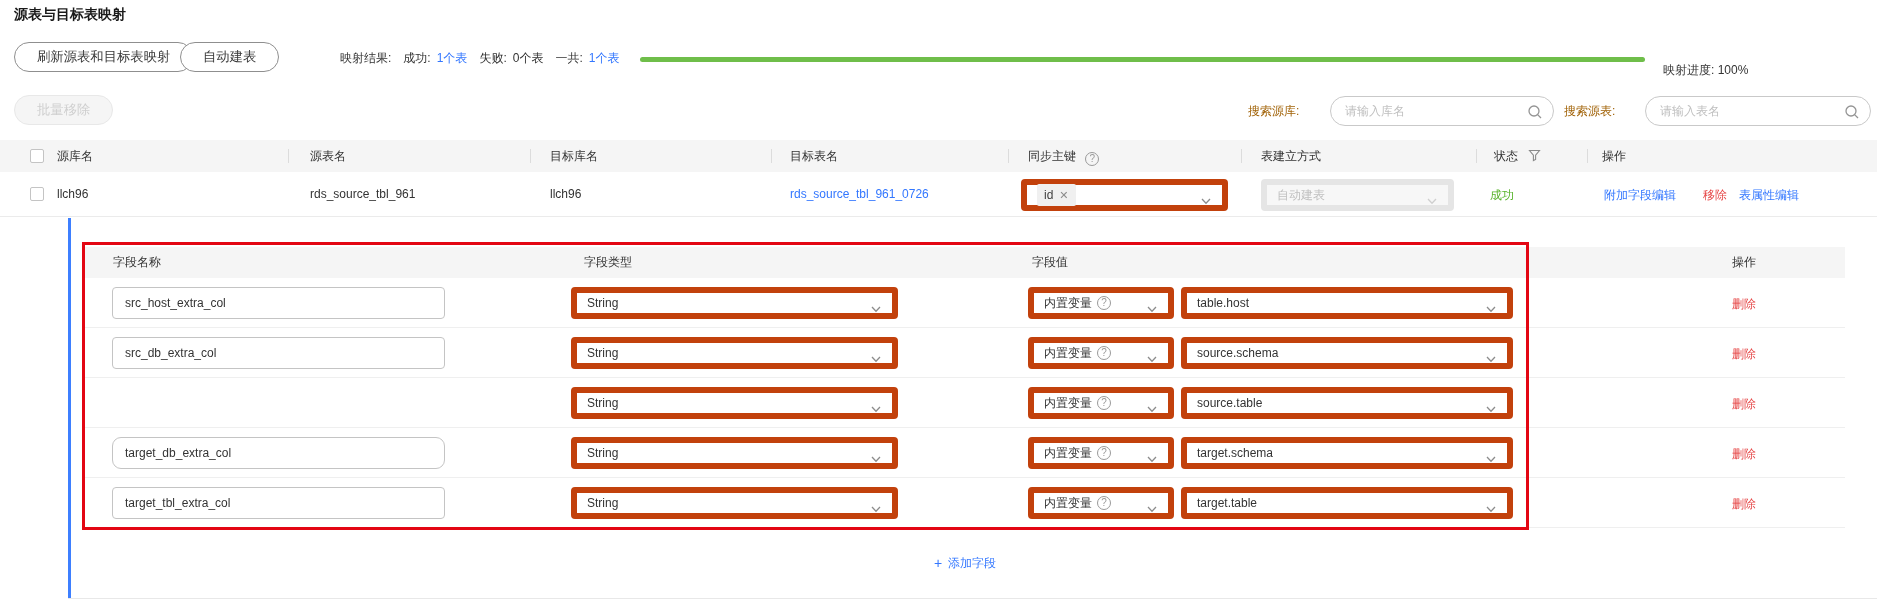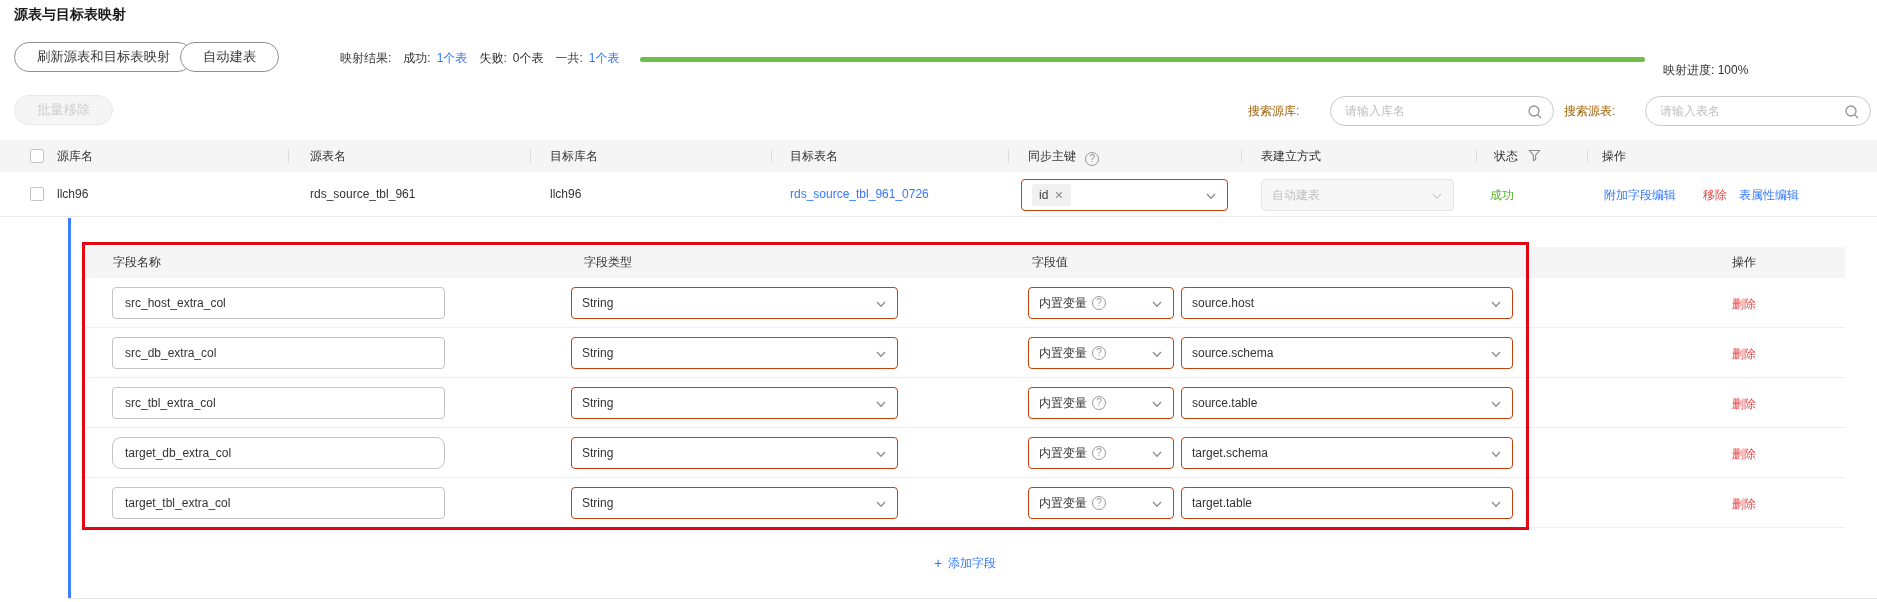--- a/index.html
+++ b/index.html
@@ -19,21 +19,21 @@
   .progress-track { height:5px; border-radius:3px; background:#6fbe4a; }
   .search-label { line-height:30px; color:#a16207; }
   .search-input { position:absolute; height:30px; border:1px solid #c9c9c9; border-radius:15px;
                   background:#fff; display:flex; align-items:center; padding:0 30px 0 14px; }
   .search-input .ph { color:#bfbfbf; }
   .thead { background:#f5f5f5; }
   .hcell { position:absolute; top:0; height:32px; line-height:32px; color:#333; font-weight:500; white-space:nowrap; }
   .vsep { position:absolute; top:9px; width:1px; height:14px; background:#dcdcdc; }
   .checkbox { position:absolute; width:14px; height:14px; border:1px solid #c4c4c4; border-radius:2px; background:#fff; }
   .cell { position:absolute; white-space:nowrap; }
-  .select { position:absolute; height:32px; border:1px solid #c2410c; border-radius:4px; background:#fff;
+  .select { position:absolute; height:32px; border:6px solid #c2410c; border-radius:4px; background:#fff;
             display:flex; align-items:center; padding:0 28px 0 10px; cursor:pointer; }
   .select.disabled { background:#f7f7f7; border-color:#e5e5e5; color:#c0c0c0; cursor:default; }
   .select .chev { position:absolute; right:10px; top:10px; }
   .tag { display:inline-flex; align-items:center; gap:6px; height:22px; background:#f0f0f0;
          border-radius:2px; padding:0 7px; color:#404040; }
   .tag .x { color:#8c8c8c; font-size:11px; cursor:pointer; }
   .qicon { display:inline-block; width:14px; height:14px; border:1px solid #9a9a9a; border-radius:50%;
            color:#9a9a9a; font-size:10px; line-height:12px; text-align:center; vertical-align:-2px; }
   .text-input { position:absolute; height:32px; border:1px solid #c4c4c4; border-radius:4px;
                 background:#fff; padding:0 12px; font-size:12px; color:#333;
@@ -182,21 +182,21 @@
     <div class="select" style="left:943px; top:9px; width:146px;">
       <span>内置变量</span>
       <span class="qicon" style="margin-left:5px;">?</span>
       <span class="chev">
           <svg width="12" height="12" viewBox="0 0 12 12">
             <polyline points="2,4 6,8.2 10,4" fill="none" stroke="#8c8c8c" stroke-width="1.3"></polyline>
           </svg>
         </span>
     </div>
     <div class="select" style="left:1096px; top:9px; width:332px;">
-      <span>source.host</span>
+      <span>table.host</span>
       <span class="chev">
           <svg width="12" height="12" viewBox="0 0 12 12">
             <polyline points="2,4 6,8.2 10,4" fill="none" stroke="#8c8c8c" stroke-width="1.3"></polyline>
           </svg>
         </span>
     </div>
     <a class="cell link-red" style="left:1647px; top:18px;">删除</a>
   </div>
 
   <div class="inner-row" style="left:85px; top:328px; width:1760px; height:50px;">
@@ -223,21 +223,20 @@
       <span class="chev">
           <svg width="12" height="12" viewBox="0 0 12 12">
             <polyline points="2,4 6,8.2 10,4" fill="none" stroke="#8c8c8c" stroke-width="1.3"></polyline>
           </svg>
         </span>
     </div>
     <a class="cell link-red" style="left:1647px; top:18px;">删除</a>
   </div>
 
   <div class="inner-row" style="left:85px; top:378px; width:1760px; height:50px;">
-    <input class="text-input" style="left: 27px; top: 9px; width: 333px;" value="src_tbl_extra_col">
     <div class="select" style="left:486px; top:9px; width:327px;">
       <span>String</span>
       <span class="chev">
           <svg width="12" height="12" viewBox="0 0 12 12">
             <polyline points="2,4 6,8.2 10,4" fill="none" stroke="#8c8c8c" stroke-width="1.3"></polyline>
           </svg>
         </span>
     </div>
     <div class="select" style="left:943px; top:9px; width:146px;">
       <span>内置变量</span>

